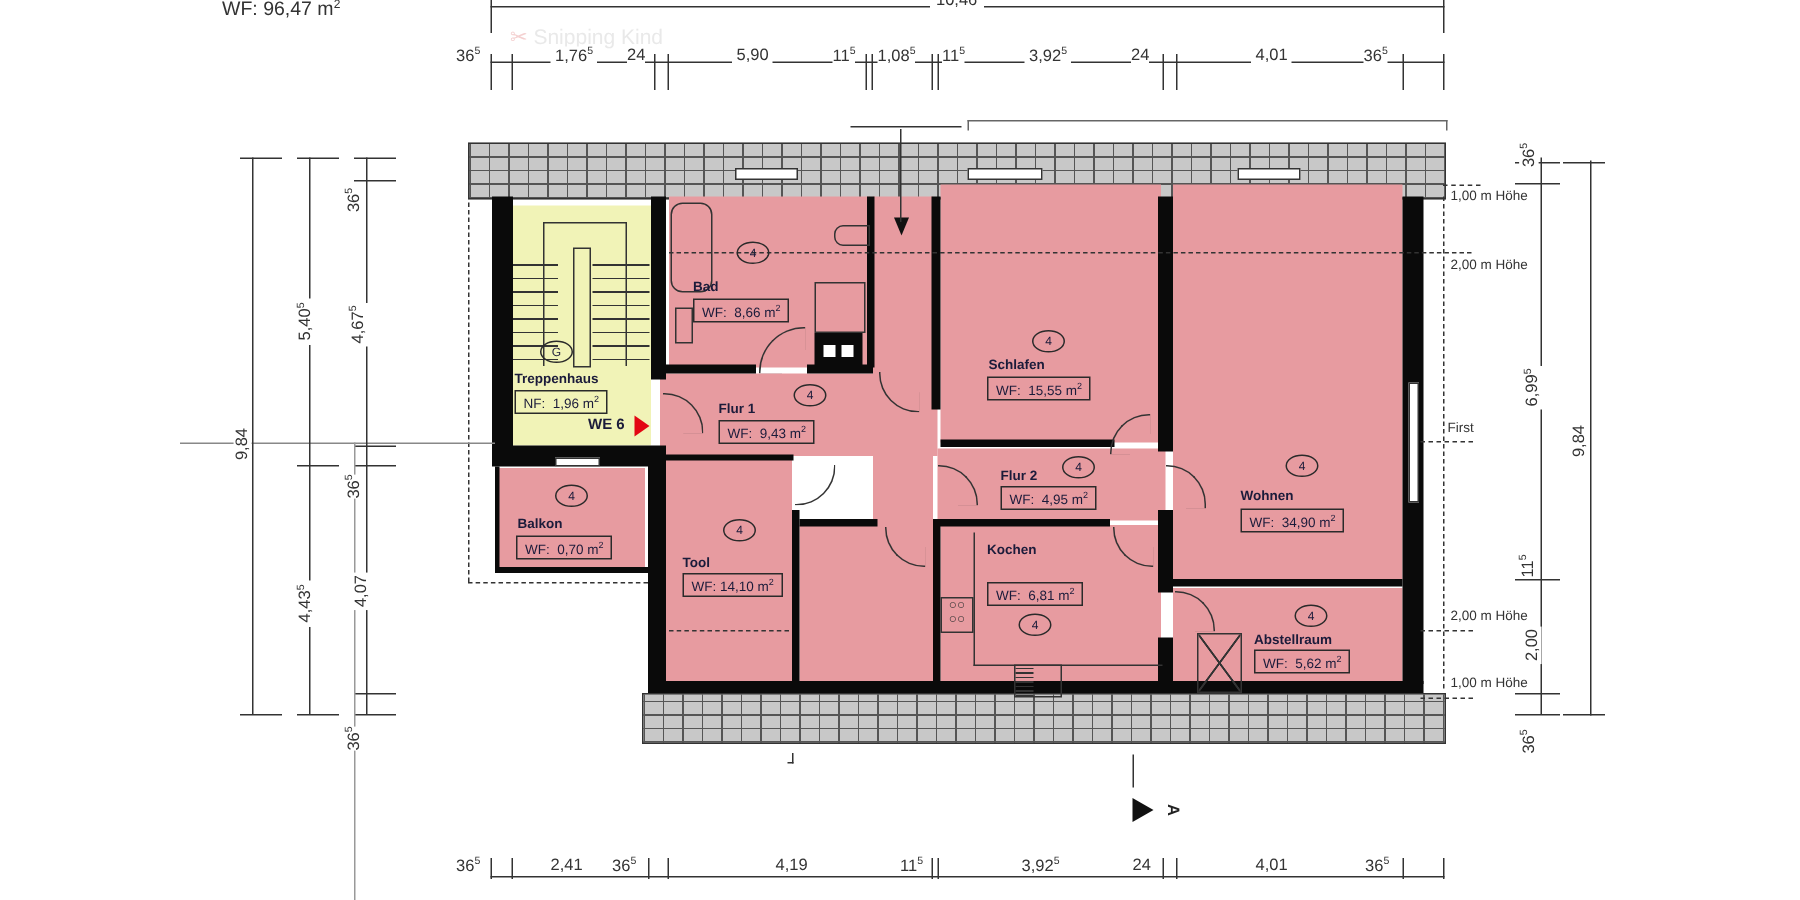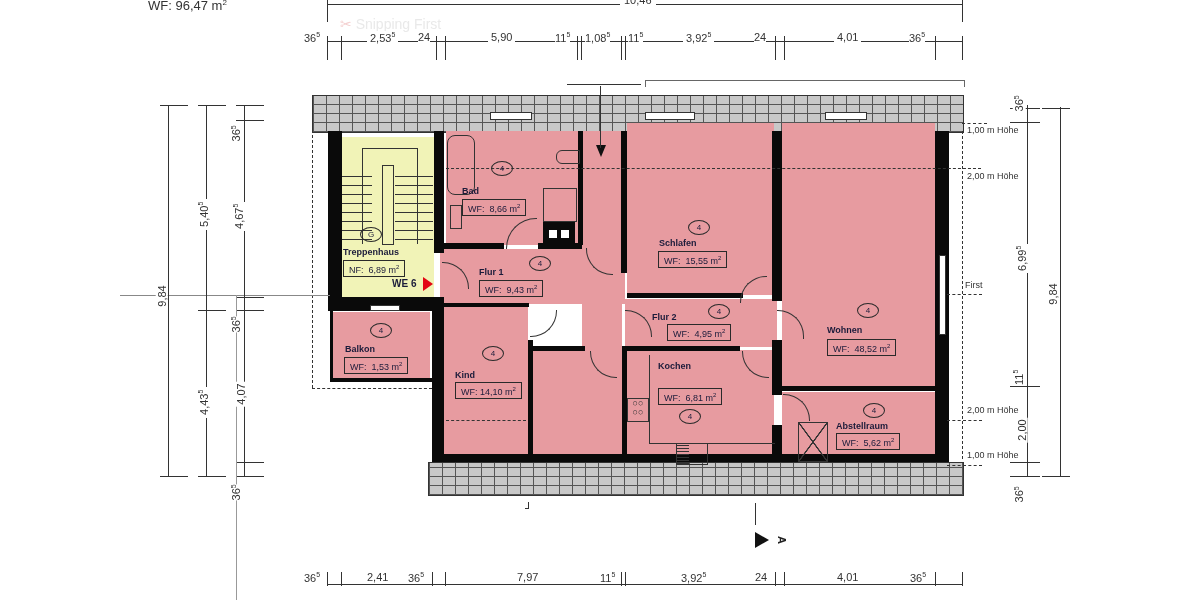--- a/index.html
+++ b/index.html
@@ -32,21 +32,21 @@
   .watermark { position:absolute; font-size:14px; color:#e9e9e9; white-space:nowrap; }
 </style>
 </head>
 <body>
 
 <div class="abs" style="left:148px;top:-2px;font-size:13px;color:#333;">
   <span>WF: 96,47 m</span><sup style="font-size:8px;">2</sup>
 </div>
 <div class="watermark" style="left:340px;top:16px;">
   <span style="color:#f4d0d0;">✂</span>
-  <span>Snipping First</span>
+  <span>Snipping Kind</span>
 </div>
 
 <div class="hline" style="left:327px;top:4px;width:636px;"></div>
 <div class="vline" style="left:327px;top:0px;height:22px;"></div>
 <div class="vline" style="left:962px;top:0px;height:22px;"></div>
 <div class="dimtxt" style="left:620px;top:-6px;background:#fff;padding:0 4px;">10,46</div>
 
 <div class="hline" style="left:327px;top:41px;width:636px;"></div>
 <div class="tick" style="left:327px;top:36px;height:24px;"></div>
 <div class="tick" style="left:341px;top:36px;height:24px;"></div>
@@ -55,21 +55,21 @@
 <div class="tick" style="left:577px;top:36px;height:24px;"></div>
 <div class="tick" style="left:581px;top:36px;height:24px;"></div>
 <div class="tick" style="left:621px;top:36px;height:24px;"></div>
 <div class="tick" style="left:625px;top:36px;height:24px;"></div>
 <div class="tick" style="left:775px;top:36px;height:24px;"></div>
 <div class="tick" style="left:784px;top:36px;height:24px;"></div>
 <div class="tick" style="left:935px;top:36px;height:24px;"></div>
 <div class="tick" style="left:962px;top:36px;height:24px;"></div>
 
 <div class="dimtxt" style="left:304px;top:31px;background:#fff;"><span>36</span><sup>5</sup></div>
-<div class="dimtxt" style="left:367px;top:31px;background:#fff;padding:0 3px;"><span>2,53</span><sup>5</sup></div>
+<div class="dimtxt" style="left:367px;top:31px;background:#fff;padding:0 3px;"><span>1,76</span><sup>5</sup></div>
 <div class="dimtxt" style="left:418px;top:31px;background:#fff;"><span>24</span></div>
 <div class="dimtxt" style="left:488px;top:31px;background:#fff;padding:0 3px;"><span>5,90</span></div>
 <div class="dimtxt" style="left:555px;top:31px;background:#fff;"><span>11</span><sup>5</sup></div>
 <div class="dimtxt" style="left:585px;top:31px;background:#fff;"><span>1,08</span><sup>5</sup></div>
 <div class="dimtxt" style="left:628px;top:31px;background:#fff;"><span>11</span><sup>5</sup></div>
 <div class="dimtxt" style="left:683px;top:31px;background:#fff;padding:0 3px;"><span>3,92</span><sup>5</sup></div>
 <div class="dimtxt" style="left:754px;top:31px;background:#fff;"><span>24</span></div>
 <div class="dimtxt" style="left:834px;top:31px;background:#fff;padding:0 3px;"><span>4,01</span></div>
 <div class="dimtxt" style="left:909px;top:31px;background:#fff;"><span>36</span><sup>5</sup></div>
 
@@ -161,48 +161,48 @@
 <div class="abs" style="left:676px;top:443px;width:30px;height:20px;border:1px solid #333;background:repeating-linear-gradient(0deg,#333 0 1px,transparent 1px 3px) left/12px 100% no-repeat;"></div>
 <div class="abs" style="left:798px;top:422px;width:28px;height:38px;border:1px solid #333;background:linear-gradient(to top right,transparent 48%,#333 49% 51%,transparent 52%),linear-gradient(to top left,transparent 48%,#333 49% 51%,transparent 52%);"></div>
 <div class="abs" style="left:596px;top:145px;width:0;height:0;border-left:5px solid transparent;border-right:5px solid transparent;border-top:12px solid #111;"></div>
 <div class="vline" style="left:600px;top:86px;height:62px;"></div>
 
 <div class="abs" style="left:423px;top:277px;width:0;height:0;border-top:7px solid transparent;border-bottom:7px solid transparent;border-left:10px solid #e30613;"></div>
 <div class="rlabel" style="left:392px;top:278px;font-size:10px;">WE 6</div>
 
 <div class="rnum" style="left:360px;top:227px;">G</div>
 <div class="rlabel" style="left:343px;top:247px;">Treppenhaus</div>
-<div class="rbox" style="left:343px;top:260px;"><span>NF:</span>&nbsp; <span>6,89 m</span><sup>2</sup></div>
+<div class="rbox" style="left:343px;top:260px;"><span>NF:</span>&nbsp; <span>1,96 m</span><sup>2</sup></div>
 
 <div class="rnum" style="left:491px;top:161px;">4</div>
 <div class="rlabel" style="left:462px;top:186px;">Bad</div>
 <div class="rbox" style="left:462px;top:199px;"><span>WF:</span>&nbsp; <span>8,66 m</span><sup>2</sup></div>
 
 <div class="rnum" style="left:529px;top:256px;">4</div>
 <div class="rlabel" style="left:479px;top:267px;">Flur 1</div>
 <div class="rbox" style="left:479px;top:280px;"><span>WF:</span>&nbsp; <span>9,43 m</span><sup>2</sup></div>
 
 <div class="rnum" style="left:688px;top:220px;">4</div>
 <div class="rlabel" style="left:659px;top:238px;">Schlafen</div>
 <div class="rbox" style="left:658px;top:251px;"><span>WF:</span>&nbsp; <span>15,55 m</span><sup>2</sup></div>
 
 <div class="rnum" style="left:708px;top:304px;">4</div>
-<div class="rlabel" style="left:652px;top:312px;">Flur 2</div>
+<div class="rlabel" style="left:667px;top:312px;">Flur 2</div>
 <div class="rbox" style="left:667px;top:324px;"><span>WF:</span>&nbsp; <span>4,95 m</span><sup>2</sup></div>
 
 <div class="rnum" style="left:857px;top:303px;">4</div>
 <div class="rlabel" style="left:827px;top:325px;">Wohnen</div>
-<div class="rbox" style="left:827px;top:339px;"><span>WF:</span>&nbsp; <span>48,52 m</span><sup>2</sup></div>
+<div class="rbox" style="left:827px;top:339px;"><span>WF:</span>&nbsp; <span>34,90 m</span><sup>2</sup></div>
 
 <div class="rnum" style="left:370px;top:323px;">4</div>
 <div class="rlabel" style="left:345px;top:344px;">Balkon</div>
-<div class="rbox" style="left:344px;top:357px;"><span>WF:</span>&nbsp; <span>1,53 m</span><sup>2</sup></div>
+<div class="rbox" style="left:344px;top:357px;"><span>WF:</span>&nbsp; <span>0,70 m</span><sup>2</sup></div>
 
 <div class="rnum" style="left:482px;top:346px;">4</div>
-<div class="rlabel" style="left:455px;top:370px;">Kind</div>
+<div class="rlabel" style="left:455px;top:370px;">Tool</div>
 <div class="rbox" style="left:455px;top:382px;"><span>WF:</span> <span>14,10 m</span><sup>2</sup></div>
 
 <div class="rnum" style="left:679px;top:409px;">4</div>
 <div class="rlabel" style="left:658px;top:361px;">Kochen</div>
 <div class="rbox" style="left:658px;top:388px;"><span>WF:</span>&nbsp; <span>6,81 m</span><sup>2</sup></div>
 
 <div class="rnum" style="left:863px;top:403px;">4</div>
 <div class="rlabel" style="left:836px;top:421px;">Abstellraum</div>
 <div class="rbox" style="left:836px;top:433px;"><span>WF:</span>&nbsp; <span>5,62 m</span><sup>2</sup></div>
 
@@ -271,18 +271,18 @@
 <div class="tick" style="left:621px;top:572px;"></div>
 <div class="tick" style="left:625px;top:572px;"></div>
 <div class="tick" style="left:775px;top:572px;"></div>
 <div class="tick" style="left:784px;top:572px;"></div>
 <div class="tick" style="left:935px;top:572px;"></div>
 <div class="tick" style="left:962px;top:572px;"></div>
 
 <div class="dimtxt" style="left:304px;top:571px;background:#fff;"><span>36</span><sup>5</sup></div>
 <div class="dimtxt" style="left:365px;top:571px;background:#fff;padding:0 2px;"><span>2,41</span></div>
 <div class="dimtxt" style="left:408px;top:571px;background:#fff;"><span>36</span><sup>5</sup></div>
-<div class="dimtxt" style="left:514px;top:571px;background:#fff;padding:0 3px;"><span>7,97</span></div>
+<div class="dimtxt" style="left:514px;top:571px;background:#fff;padding:0 3px;"><span>4,19</span></div>
 <div class="dimtxt" style="left:600px;top:571px;background:#fff;"><span>11</span><sup>5</sup></div>
 <div class="dimtxt" style="left:678px;top:571px;background:#fff;padding:0 3px;"><span>3,92</span><sup>5</sup></div>
 <div class="dimtxt" style="left:755px;top:571px;background:#fff;"><span>24</span></div>
 <div class="dimtxt" style="left:834px;top:571px;background:#fff;padding:0 3px;"><span>4,01</span></div>
 <div class="dimtxt" style="left:910px;top:571px;background:#fff;"><span>36</span><sup>5</sup></div>
 
 </body></html>

